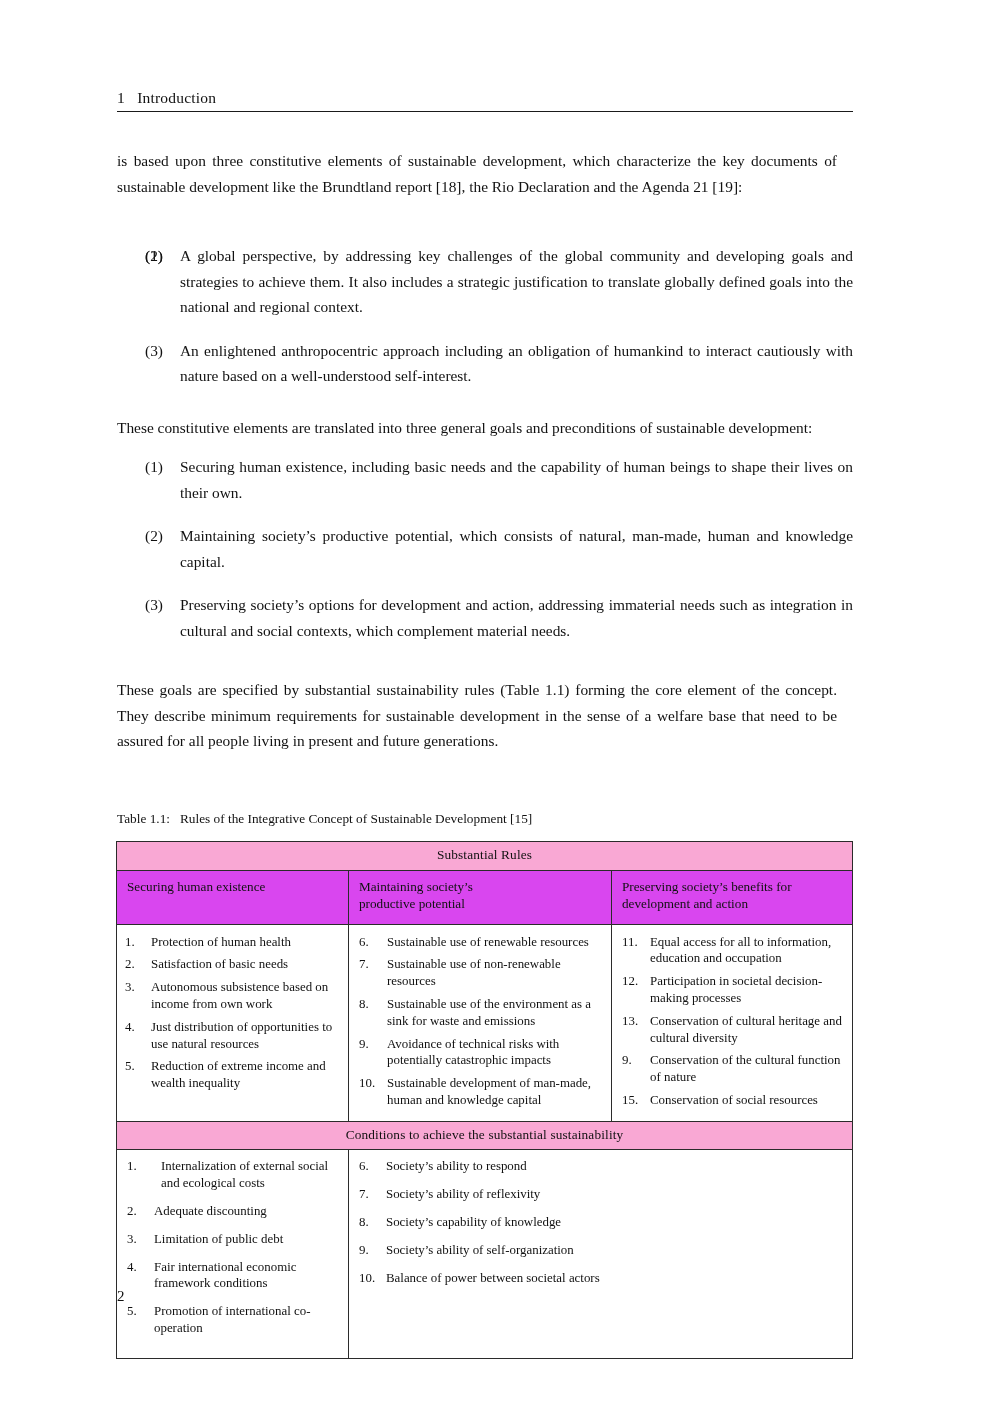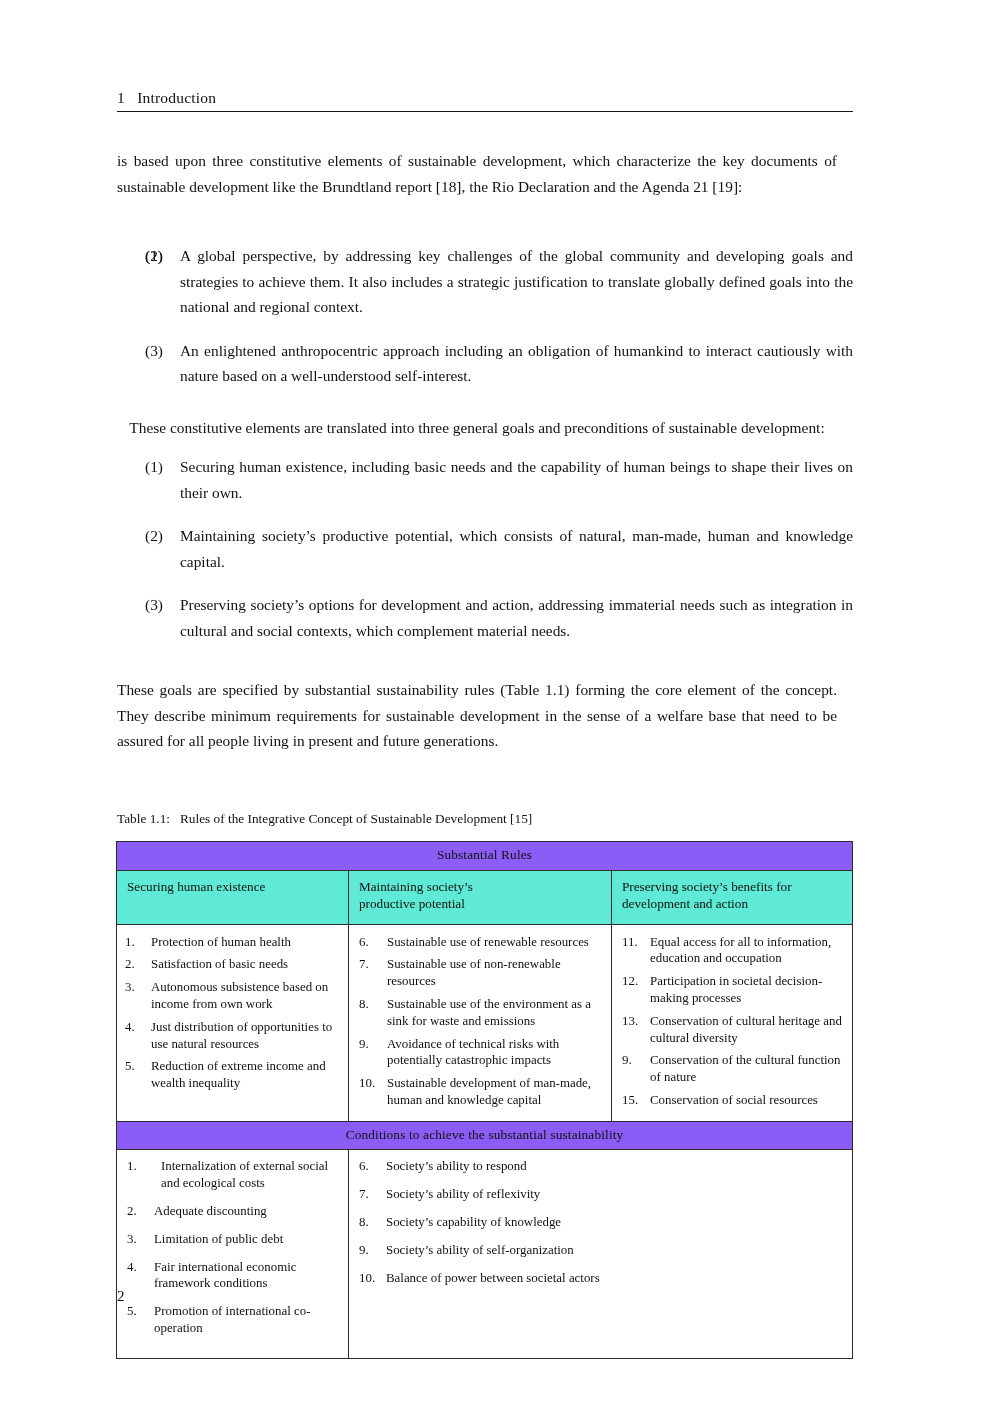--- a/index.html
+++ b/index.html
@@ -49,21 +49,21 @@
     width: 736px;
   }
 
   p.para {
     margin: 0 16px 0 0;
     font-size: 15.4px;
     line-height: 25.5px;
     text-align: justify;
     text-justify: inter-word;
   }
-  p.para.tight { text-align: center; }
+  p.para.tight { text-align: left; }
 
   .spacer-14 { height: 14px; }
   .spacer-26 { height: 26px; }
   .spacer-34 { height: 34px; }
 
   
   .enum {
     margin: 0;
     padding: 0;
     list-style: none;
@@ -111,29 +111,29 @@
     font-size: 12.9px;
     line-height: 16.6px;
   }
   table.rules td, table.rules th {
     border: 1.3px solid #2b2b2b;
     vertical-align: top;
     padding: 0;
     font-weight: normal;
   }
   .band {
-    background: #8b5cf6;
+    background: #f9a8d4;
     text-align: center;
     font-weight: bold;
     font-size: 13.3px;
     padding: 5px 4px 6px 4px !important;
     letter-spacing: 0.15px;
   }
   .subhead {
-    background: #5eead4;
+    background: #d946ef;
     padding: 7px 10px 11px 10px !important;
     font-size: 13.2px;
     line-height: 17.5px;
   }
   .bodycell {
     background: #ffffff;
     padding: 9px 6px 12px 4px !important;
   }
   .bodycell-cond {
     background: #ffffff;

